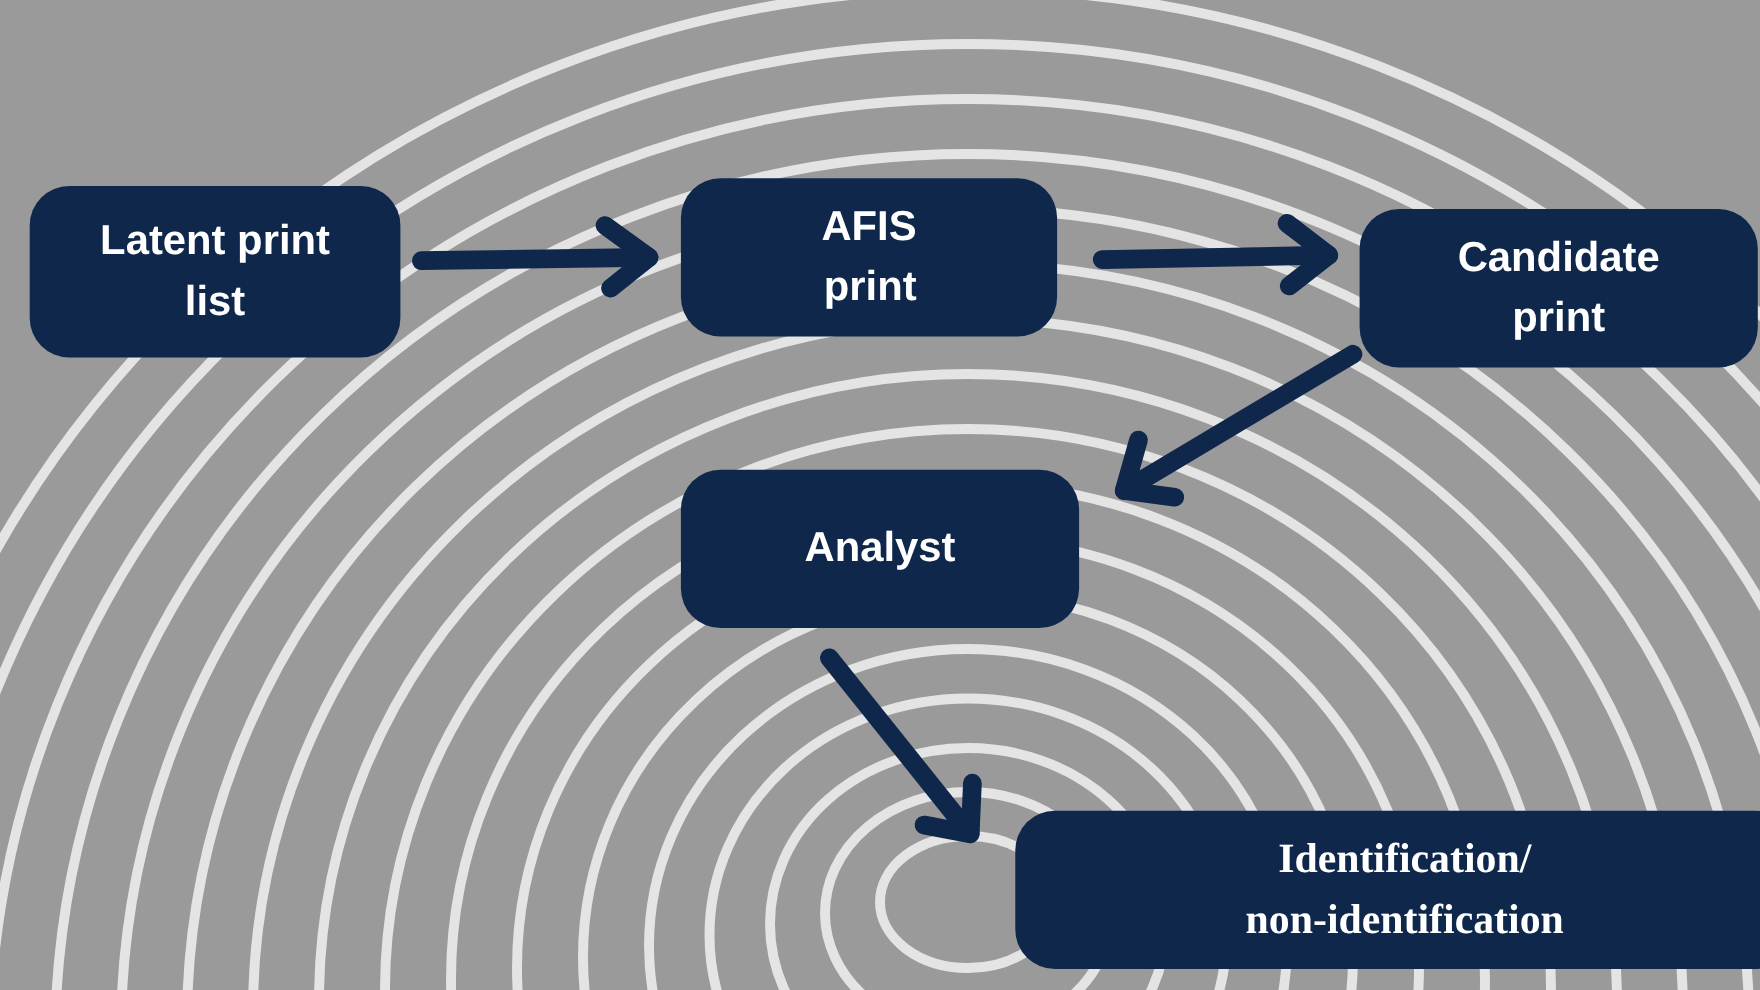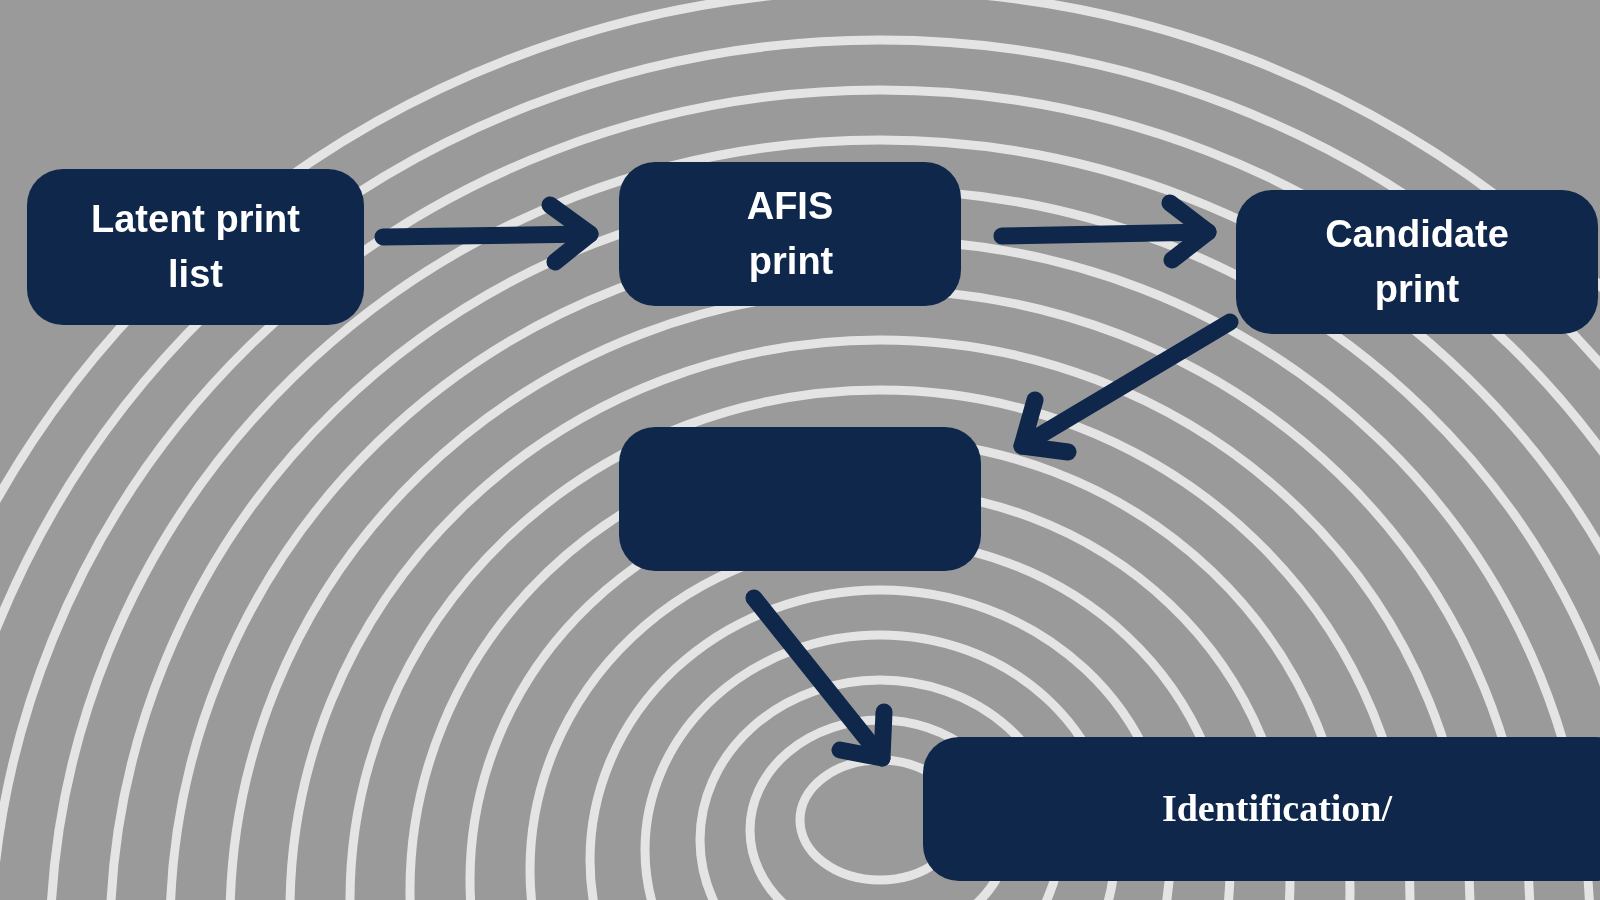--- a/index.html
+++ b/index.html
@@ -66,19 +66,21 @@
     </div>
 </div>
 <div class="node" style="left:1236px;top:169px;width:362px;height:144px;margin-top:21px;">
   <div>
       <span>Candidate</span>
       <span>print</span>
     </div>
 </div>
 <div class="node" style="left:619px;top:427px;width:362px;height:144px;">
   <div>
+      <span>Analyst</span>
     </div>
 </div>
 <div class="node" style="left:923px;top:737px;width:708px;height:144px;font-family:Liberation Serif, serif;">
   <div>
       <span>Identification/</span>
+      <span>non-identification</span>
     </div>
 </div>
 
 </body></html>

